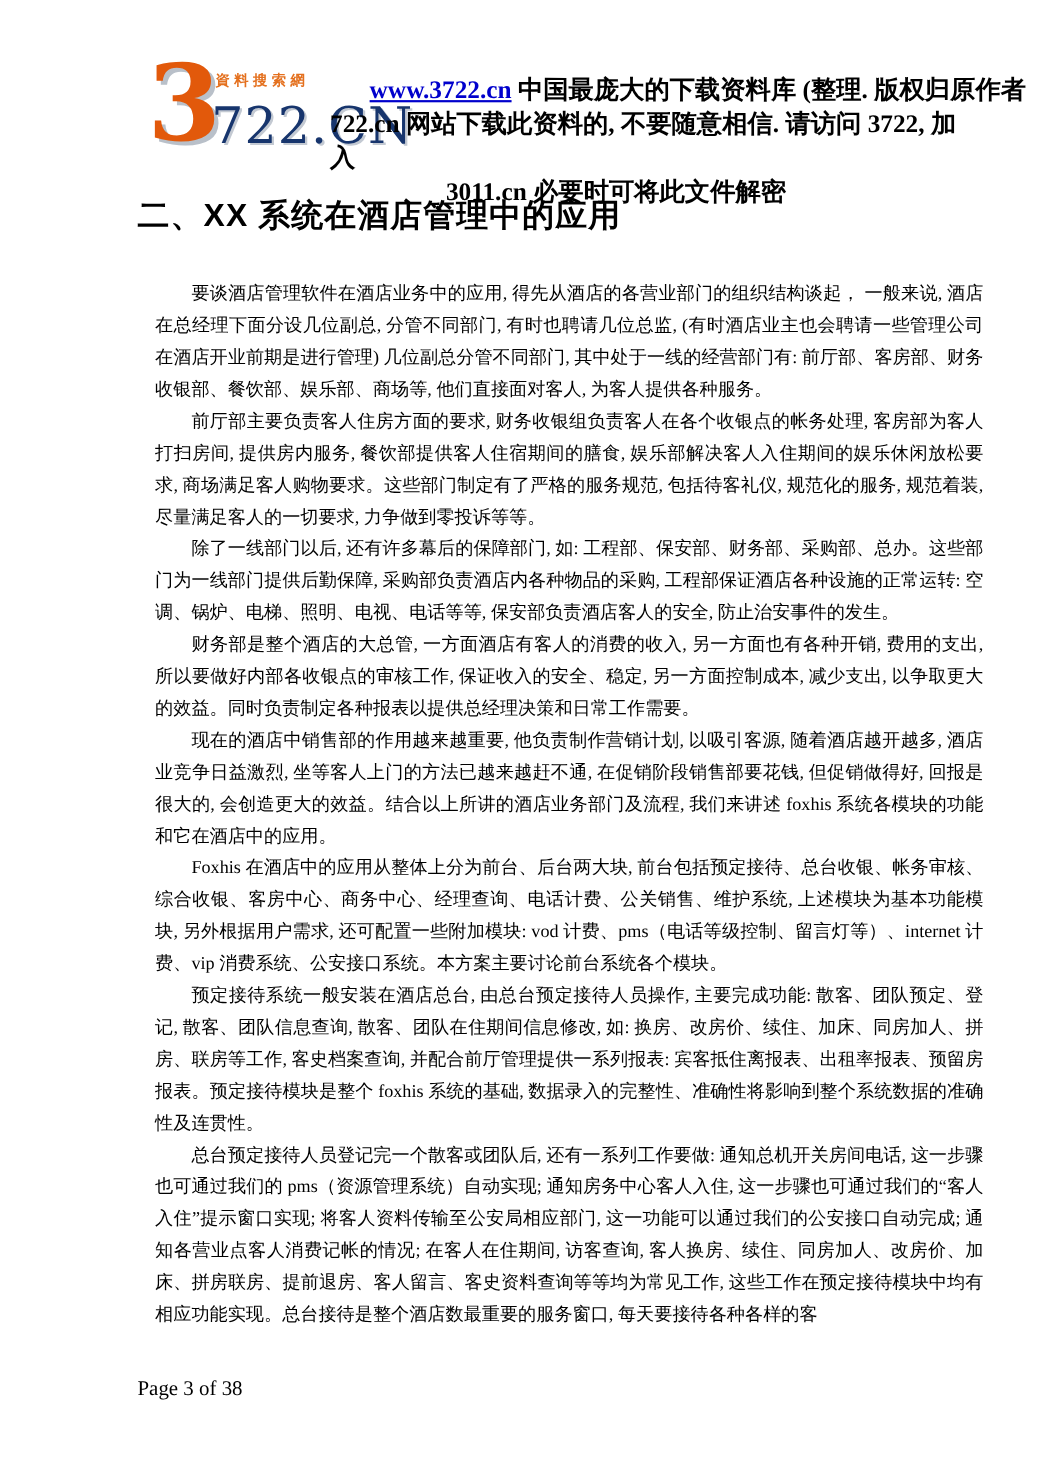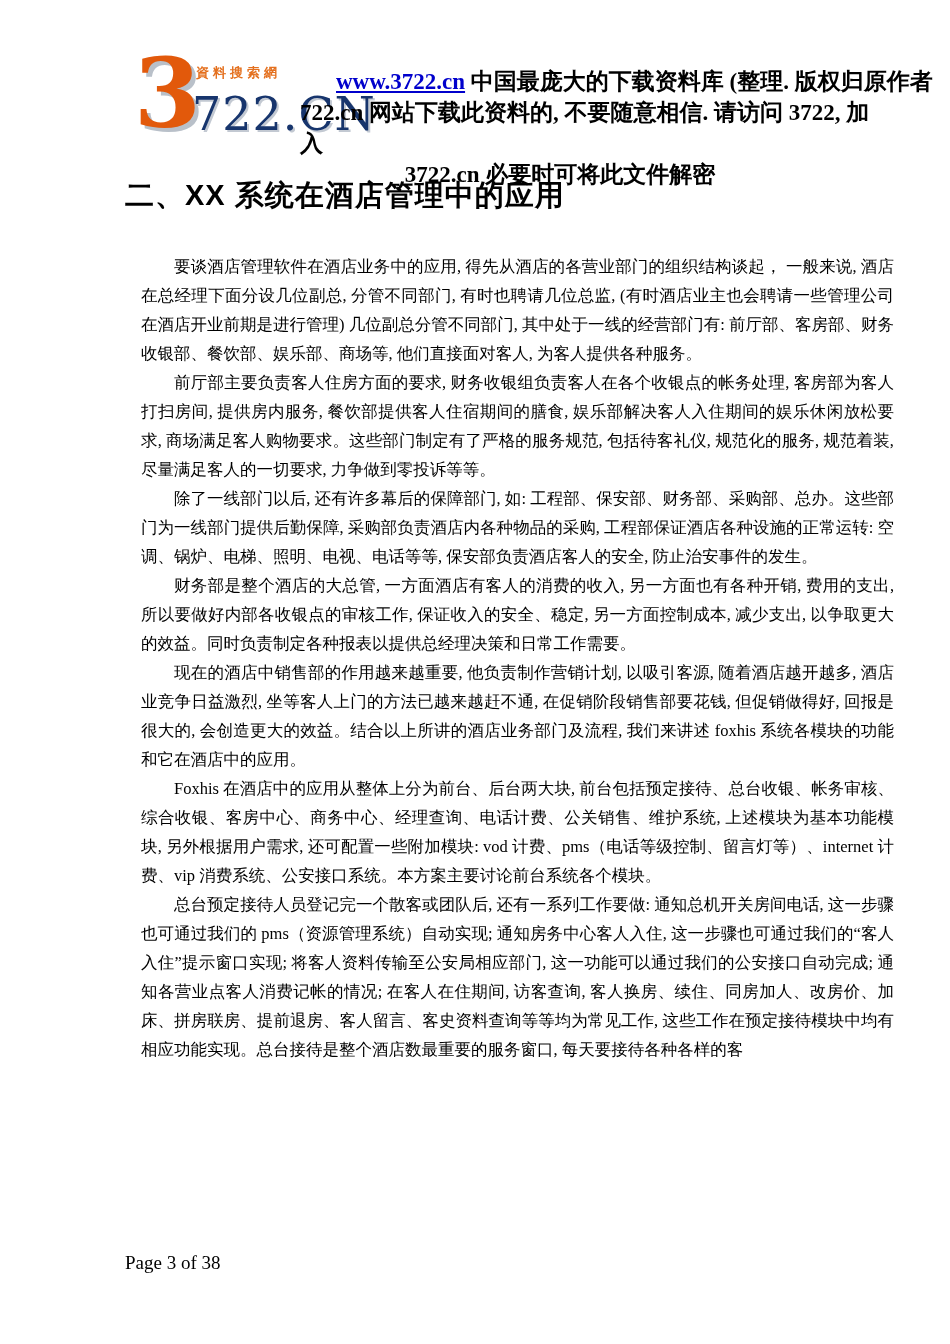--- a/index.html
+++ b/index.html
@@ -65,30 +65,31 @@
     <span class="logo-digit">3</span>
     <span class="logo-tagline">資料搜索網</span>
     <span class="logo-main">722.CN</span>
   </div>
 
   <div class="header-text">
     <div class="h-line1">
       <a class="link" href="#">www.3722.cn</a><span> 中国最庞大的下载资料库 (整理. 版权归原作者</span>
     </div>
     <div class="h-line2">722.cn 网站下载此资料的, 不要随意相信. 请访问 3722, 加入</div>
-    <div class="h-line3">3722.cn 必要时可将此文件解密</div>
+    <div class="h-line3">3011.cn 必要时可将此文件解密</div>
   </div>
 
   <h1 class="doc-title">二、XX 系统在酒店管理中的应用</h1>
 
   <main class="doc-body">
     <p>要谈酒店管理软件在酒店业务中的应用, 得先从酒店的各营业部门的组织结构谈起， 一般来说, 酒店在总经理下面分设几位副总, 分管不同部门, 有时也聘请几位总监, (有时酒店业主也会聘请一些管理公司在酒店开业前期是进行管理) 几位副总分管不同部门, 其中处于一线的经营部门有: 前厅部、客房部、财务收银部、餐饮部、娱乐部、商场等, 他们直接面对客人, 为客人提供各种服务。</p>
     <p>前厅部主要负责客人住房方面的要求, 财务收银组负责客人在各个收银点的帐务处理, 客房部为客人打扫房间, 提供房内服务, 餐饮部提供客人住宿期间的膳食, 娱乐部解决客人入住期间的娱乐休闲放松要求, 商场满足客人购物要求。这些部门制定有了严格的服务规范, 包括待客礼仪, 规范化的服务, 规范着装, 尽量满足客人的一切要求, 力争做到零投诉等等。</p>
     <p>除了一线部门以后, 还有许多幕后的保障部门, 如: 工程部、保安部、财务部、采购部、总办。这些部门为一线部门提供后勤保障, 采购部负责酒店内各种物品的采购, 工程部保证酒店各种设施的正常运转: 空调、锅炉、电梯、照明、电视、电话等等, 保安部负责酒店客人的安全, 防止治安事件的发生。</p>
     <p>财务部是整个酒店的大总管, 一方面酒店有客人的消费的收入, 另一方面也有各种开销, 费用的支出, 所以要做好内部各收银点的审核工作, 保证收入的安全、稳定, 另一方面控制成本, 减少支出, 以争取更大的效益。同时负责制定各种报表以提供总经理决策和日常工作需要。</p>
     <p>现在的酒店中销售部的作用越来越重要, 他负责制作营销计划, 以吸引客源, 随着酒店越开越多, 酒店业竞争日益激烈, 坐等客人上门的方法已越来越赶不通, 在促销阶段销售部要花钱, 但促销做得好, 回报是很大的, 会创造更大的效益。结合以上所讲的酒店业务部门及流程, 我们来讲述 foxhis 系统各模块的功能和它在酒店中的应用。</p>
     <p>Foxhis 在酒店中的应用从整体上分为前台、后台两大块, 前台包括预定接待、总台收银、帐务审核、综合收银、客房中心、商务中心、经理查询、电话计费、公关销售、维护系统, 上述模块为基本功能模块, 另外根据用户需求, 还可配置一些附加模块: vod 计费、pms（电话等级控制、留言灯等）、internet 计费、vip 消费系统、公安接口系统。本方案主要讨论前台系统各个模块。</p>
+    <p>预定接待系统一般安装在酒店总台, 由总台预定接待人员操作, 主要完成功能: 散客、团队预定、登记, 散客、团队信息查询, 散客、团队在住期间信息修改, 如: 换房、改房价、续住、加床、同房加人、拼房、联房等工作, 客史档案查询, 并配合前厅管理提供一系列报表: 宾客抵住离报表、出租率报表、预留房报表。预定接待模块是整个 foxhis 系统的基础, 数据录入的完整性、准确性将影响到整个系统数据的准确性及连贯性。</p>
     <p>总台预定接待人员登记完一个散客或团队后, 还有一系列工作要做: 通知总机开关房间电话, 这一步骤也可通过我们的 pms（资源管理系统）自动实现; 通知房务中心客人入住, 这一步骤也可通过我们的“客人入住”提示窗口实现; 将客人资料传输至公安局相应部门, 这一功能可以通过我们的公安接口自动完成; 通知各营业点客人消费记帐的情况; 在客人在住期间, 访客查询, 客人换房、续住、同房加人、改房价、加床、拼房联房、提前退房、客人留言、客史资料查询等等均为常见工作, 这些工作在预定接待模块中均有相应功能实现。总台接待是整个酒店数最重要的服务窗口, 每天要接待各种各样的客</p>
   </main>
 
   <div class="page-footer">Page 3 of 38</div>
 
 </div>
 
 </body></html>

